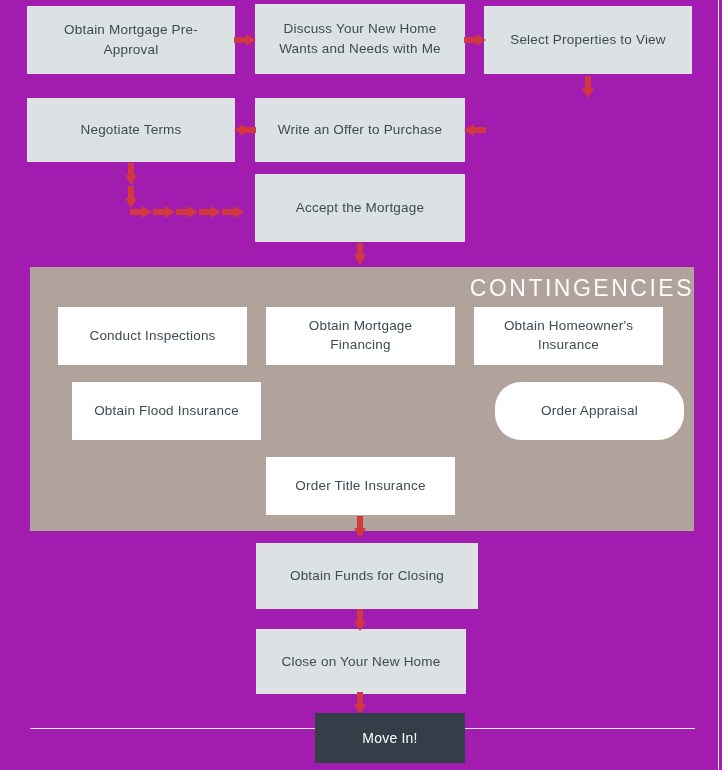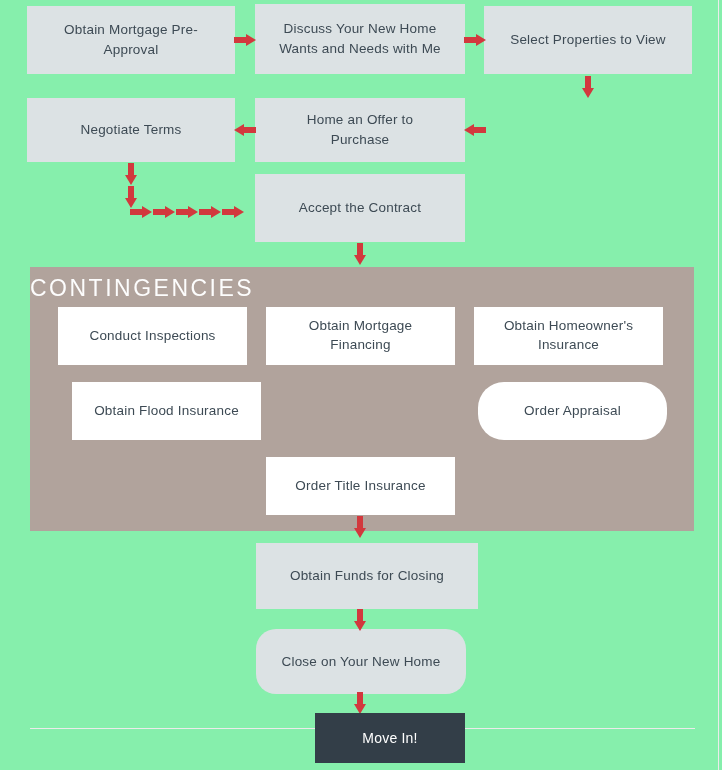--- a/index.html
+++ b/index.html
@@ -1,54 +1,54 @@
 <!DOCTYPE html>
 <html style="--box-fill: #dce2e4; --box-text: #3d4a54; --arrow: #d2383d; --cont-bg: #b1a39c; --cont-title: #fdfdfd; --final-bg: #333e48; --final-text: #ffffff; --rule: #ebebeb;"><head>
 <meta charset="utf-8">
 <style>
   html,body{margin:0;padding:0;background:#ffffff;}
   #stage{
-    position:relative;width:722px;height:770px;background:#86efac;overflow:hidden;
+    position:relative;width:722px;height:770px;background:#a21caf;overflow:hidden;
     font-family:"Liberation Sans","DejaVu Sans",sans-serif;
   }
   .node{
     position:absolute;box-sizing:border-box;
     background:var(--box-fill,#dce2e4);
     color:var(--box-text,#3d4a54);
     display:flex;align-items:center;justify-content:center;text-align:center;
     font-size:13.5px;line-height:1.45;letter-spacing:.2px;padding:0 22px;
   }
   .n-preapproval{left:27px;top:6px;width:208px;height:68px;}
   .n-discuss{left:255px;top:4px;width:210px;height:70px;}
   .n-select{left:484px;top:6px;width:208px;height:68px;}
   .n-negotiate{left:27px;top:98px;width:208px;height:64px;}
   .n-offer{left:255px;top:98px;width:210px;height:64px;}
   .n-view{left:484px;top:98px;width:208px;height:64px;}
   .n-accept{left:255px;top:174px;width:210px;height:68px;}
   .n-funds{left:256px;top:543px;width:222px;height:66px;}
-  .n-close{left:256px;top:629px;width:210px;height:65px;border-radius:20px;}
+  .n-close{left:256px;top:629px;width:210px;height:65px;}
   .n-movein{
     left:287px;top:713px;width:150px;height:50px;z-index:3;
     background:var(--final-bg,#333e48);color:var(--final-text,#ffffff);font-size:14px;margin-left:28px;
   }
   .contingencies{
     position:absolute;left:30px;top:267px;width:664px;height:264px;
     background:var(--cont-bg,#b1a39c);
   }
   .cont-title{
-    position:absolute;left:0;top:8px;width:100%;text-align:left;
+    position:absolute;left:0;top:8px;width:100%;text-align:right;
     color:var(--cont-title,#fdfdfd);font-size:23px;letter-spacing:2.5px;font-weight:400;
   }
   .cont-item{
     position:absolute;box-sizing:border-box;width:189px;height:58px;background:#ffffff;
     color:var(--box-text,#3d4a54);display:flex;align-items:center;justify-content:center;
     text-align:center;font-size:13.5px;line-height:1.4;letter-spacing:.2px;padding:0 16px;
   }
   .ci-0{left:28px;top:40px;}  .ci-1{left:236px;top:40px;}  .ci-2{left:444px;top:40px;}
-  .ci-3{left:42px;top:115px;} .ci-4{left:236px;top:115px;} .ci-5{left:448px;top:115px;border-radius:26px;}
+  .ci-3{left:42px;top:115px;} .ci-4{left:236px;top:115px;} .ci-5{left:465px;top:115px;border-radius:26px;}
   .ci-6{left:236px;top:190px;}
   
   .arr{position:absolute;z-index:2;}
   .arr-r{width:22px;height:16px;}
   .arr-r::before{content:"";position:absolute;left:0;top:5px;width:12px;height:6px;background:var(--arrow,#d2383d);}
   .arr-r::after{content:"";position:absolute;right:0;top:2px;width:0;height:0;
     border-left:10px solid var(--arrow,#d2383d);border-top:6px solid transparent;border-bottom:6px solid transparent;}
   .arr-l{width:22px;height:16px;}
   .arr-l::before{content:"";position:absolute;right:0;top:5px;width:12px;height:6px;background:var(--arrow,#d2383d);}
   .arr-l::after{content:"";position:absolute;left:0;top:2px;width:0;height:0;
@@ -82,32 +82,32 @@
   <div class="node n-preapproval">Obtain Mortgage Pre-Approval</div>
   <div class="arr arr-r a-r1"></div>
   <div class="node n-discuss">Discuss Your New Home Wants and Needs with Me</div>
   <div class="arr arr-r a-r2"></div>
   <div class="node n-select">Select Properties to View</div>
 
   <div class="arr arr-d a-d1"></div>
 
   <div class="node n-negotiate">Negotiate Terms</div>
   <div class="arr arr-l a-l2"></div>
-  <div class="node n-offer">Home an Offer to Purchase</div>
+  <div class="node n-offer">Write an Offer to Purchase</div>
   <div class="arr arr-l a-l1"></div>
 
   <div class="arr arr-d a-d2"></div>
   <div class="arr arr-d a-d3"></div>
   <div class="arr arr-r a-m1"></div>
   <div class="arr arr-r a-m2"></div>
   <div class="arr arr-r a-m3"></div>
   <div class="arr arr-r a-m4"></div>
   <div class="arr arr-r a-m5"></div>
 
-  <div class="node n-accept">Accept the Contract</div>
+  <div class="node n-accept">Accept the Mortgage</div>
   <div class="arr arr-d a-d4"></div>
 
   <div class="contingencies">
     <div class="cont-title">CONTINGENCIES</div>
     <div class="cont-item ci-0">Conduct Inspections</div>
     <div class="cont-item ci-1">Obtain Mortgage Financing</div>
     <div class="cont-item ci-2">Obtain Homeowner's Insurance</div>
     <div class="cont-item ci-3">Obtain Flood Insurance</div>
     <div class="cont-item ci-5">Order Appraisal</div>
     <div class="cont-item ci-6">Order Title Insurance</div>

